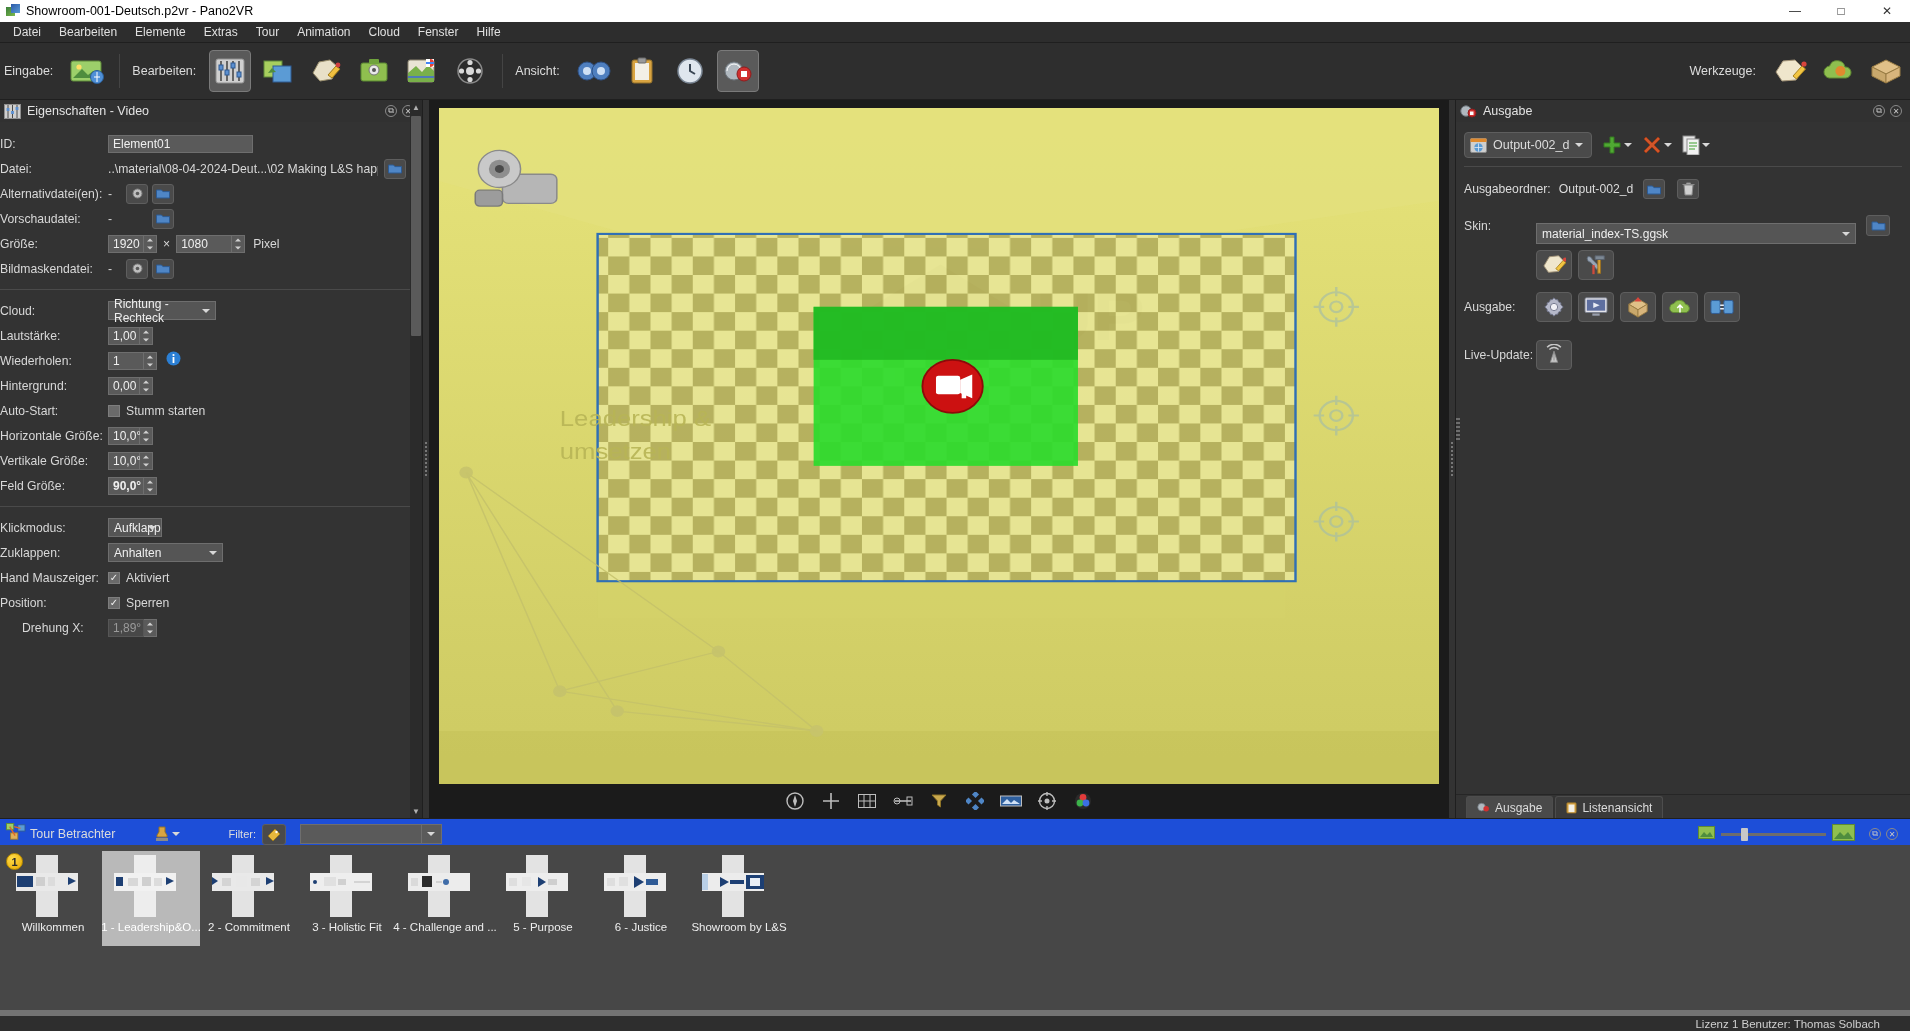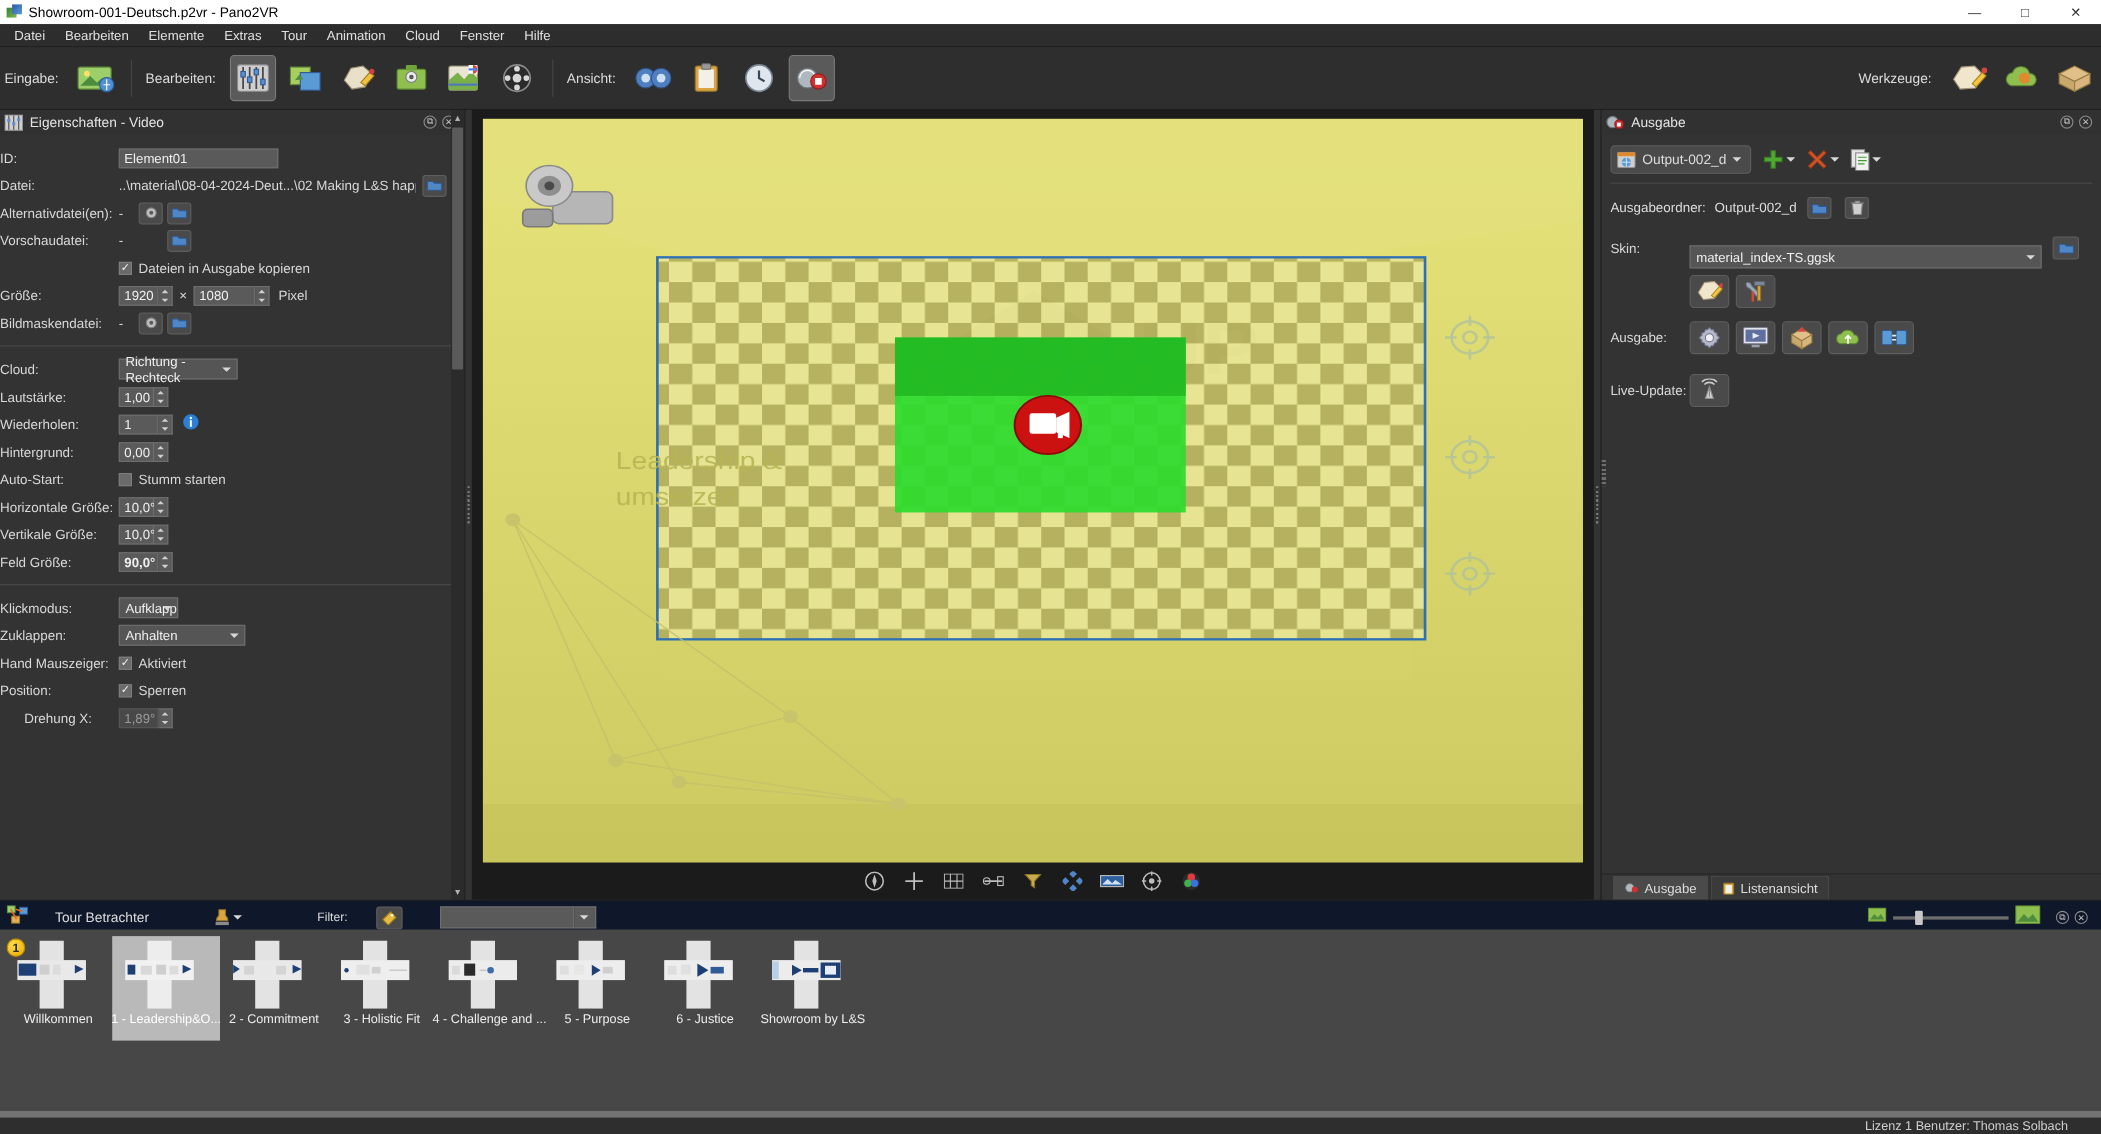--- a/index.html
+++ b/index.html
@@ -110,22 +110,22 @@
   .tabs{ height:24px; display:flex; align-items:flex-end; padding-left:10px; gap:2px;
      border-top:1px solid #262626; }
   .tab{ height:22px; background:#3a3a3a; border:1px solid #4d4d4d; border-bottom:none;
      display:flex; align-items:center; padding:0 10px; font-size:12px; color:#dcdcdc;
      border-radius:3px 3px 0 0; gap:5px;}
   .tab.active{ background:#4a4a4a; }
 
   
   .bottom{ position:absolute; left:0; right:0; bottom:21px; height:192px;
      background:#333333; border-top:1px solid #1f1f1f; }
-  .bottomhdr{ height:30px; display:flex; align-items:center; padding:0 6px; gap:24px;
-     background:#0f172a;}
+  .bottomhdr{ height:30px; display:flex; align-items:center; padding:0 6px; gap:4px;
+     background:#1d4ed8;}
   .thumbs{ position:absolute; left:0; right:0; top:26px; bottom:0; background:#474747;
      display:flex; align-items:flex-start; padding:6px 4px; gap:0px; }
   .thumb{ width:98px; height:95px; display:flex; flex-direction:column; align-items:center;
      position:relative; padding-top:4px; }
   .thumb.active{ background:#b9b9b9; }
   .thumb .tname{ font-size:11.5px; color:#ededed; margin-top:4px; white-space:nowrap; }
   .thumb.active .tname{ color:#ffffff; }
   .crossthumb{ width:86px; height:62px; position:relative; }
   .badge{ position:absolute; left:2px; top:2px; width:17px; height:17px; border-radius:50%;
      background:radial-gradient(circle at 35% 30%, #ffdc4a, #e8a800);
@@ -362,25 +362,20 @@
         <div class="row">
           <span class="lbl">Vorschaudatei:</span>
           <span class="val" style="width:18px;">-</span>
           <span class="iconbtn" style="margin-left:26px;">
             <svg width="14" height="11" viewBox="0 0 14 11">
                 <path d="M0.5 10V2h5l1.4 1.6H13.5V10z" fill="#4f86c6" stroke="#2d5a92"></path>
               </svg>
           </span>
         </div>
 
-        <div class="row">
-          <span class="lbl"></span>
-          <span class="cbx on"></span>
-          <span class="val">Dateien in Ausgabe kopieren</span>
-        </div>
 
         <div class="row">
           <span class="lbl">Größe:</span>
           <div class="spin">
             <div class="fld" style="width:36px;">1920</div>
             <div class="spinbtns">
                 <i class="up"></i>
                 <i class="dn"></i>
               </div>
           </div>

